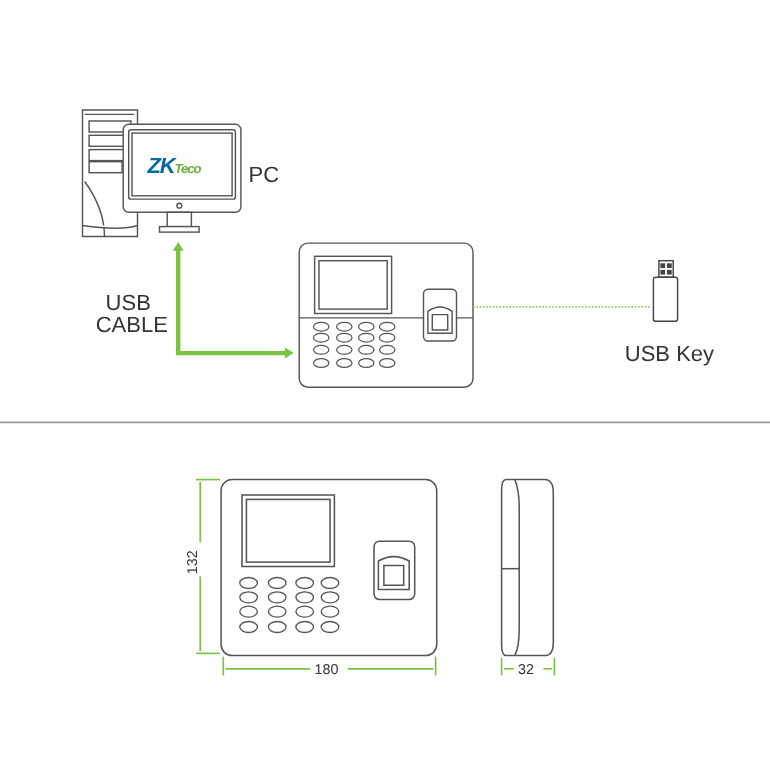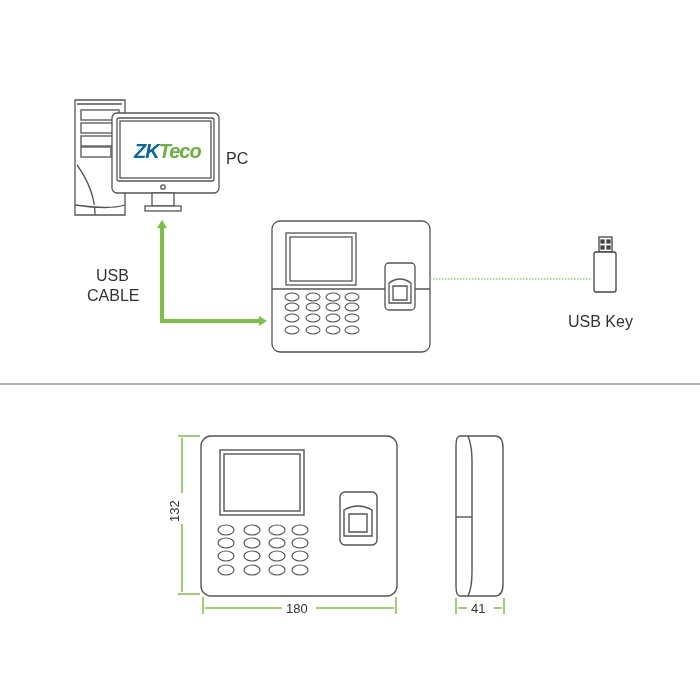--- a/index.html
+++ b/index.html
@@ -1,18 +1,18 @@
 <!DOCTYPE html>
 <html><head>
 <meta charset="utf-8">
 <style>
   html, body { margin:0; padding:0; background:#ffffff; }
   body { width:700px; height:700px; position:relative; overflow:hidden; font-family:"Liberation Sans", sans-serif; }
   svg { position:absolute; left:0; top:0; }
-  .lbl { position:absolute; color:#333333; font-size:16px; line-height:20px; }
+  .lbl { position:absolute; color:#333333; font-size:20px; line-height:20px; }
 </style>
 </head>
 <body>
 
 <svg width="700" height="700" viewBox="0 0 700 700" xmlns="http://www.w3.org/2000/svg">
 
   <g fill="#ffffff" stroke="#555" stroke-width="1.3">
     <path d="M75 100 L125 100 L125 215 L75 215 Z"></path>
     <path d="M77 104 L122 104"></path>
     <rect x="81" y="110" width="38" height="10"></rect>
@@ -122,23 +122,23 @@
     <line x1="205" y1="608" x2="282" y2="608"></line>
     <line x1="316" y1="608" x2="394" y2="608"></line>
     <line x1="456" y1="598" x2="456" y2="614"></line>
     <line x1="504" y1="598" x2="504" y2="614"></line>
     <line x1="458" y1="608" x2="467" y2="608"></line>
     <line x1="494" y1="608" x2="502" y2="608"></line>
   </g>
 </svg>
 
 <div style="position:absolute;left:134px;top:140px;font-weight:bold;font-style:italic;font-size:20px;letter-spacing:-1px;">
-  <span style="color:#0369a1;">ZK</span><span style="color:#6ab23e;font-size:20px;">Teco</span>
+  <span style="color:#0369a1;">ZK</span><span style="color:#6ab23e;font-size:12px;">Teco</span>
 </div>
 
 <div class="lbl" style="left:226px;top:149px;">PC</div>
 <div class="lbl" style="left:96px;top:266px;">USB</div>
 <div class="lbl" style="left:87px;top:286px;">CABLE</div>
 <div class="lbl" style="left:568px;top:312px;">USB Key</div>
 
 <div class="lbl" style="left:165px;top:500px;font-size:13px;transform:rotate(-90deg);transform-origin:left top;top:522px;">132</div>
 <div class="lbl" style="left:286px;top:599px;font-size:13px;text-align:center;">180</div>
-<div class="lbl" style="left:471px;top:599px;font-size:13px;">41</div>
+<div class="lbl" style="left:471px;top:599px;font-size:13px;">32</div>
 
 </body></html>

